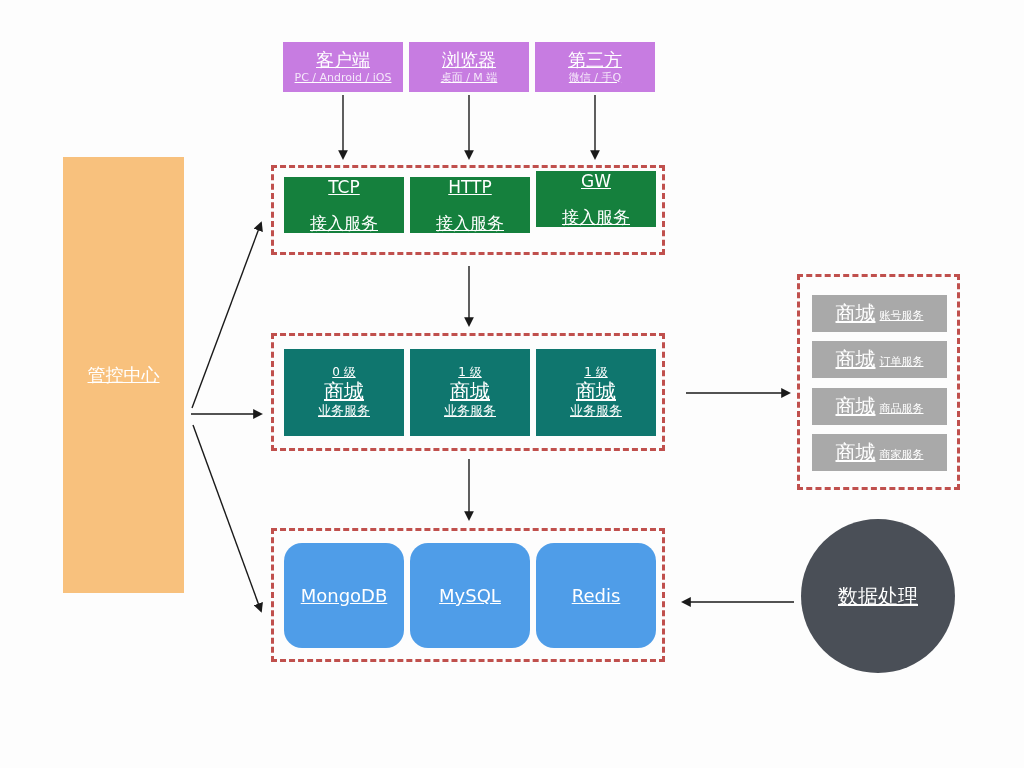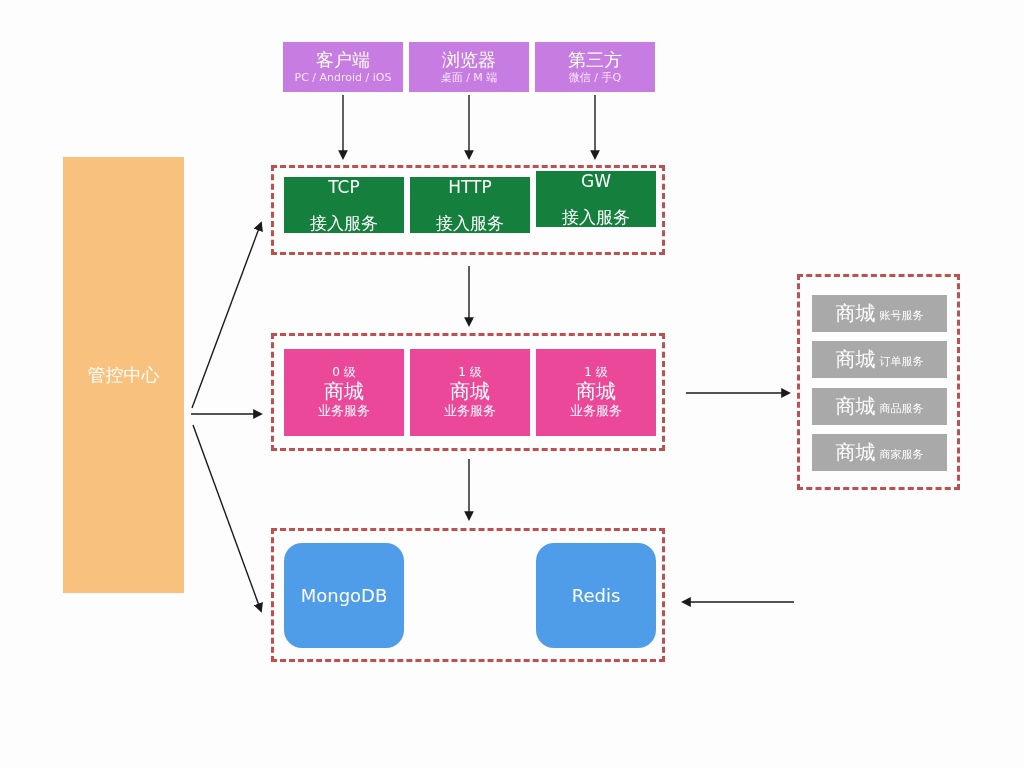--- a/index.html
+++ b/index.html
@@ -4,27 +4,27 @@
 <style>
   html,body { margin:0; padding:0; background:#fff; }
   #canvas {
     position:relative; width:1024px; height:768px; background:#fdfdfd;
     font-family:"DejaVu Sans","Liberation Sans",sans-serif; overflow:hidden;
   }
   #arrows { position:absolute; left:0; top:0; pointer-events:none; }
   .box {
     position:absolute; display:flex; flex-direction:column;
     align-items:center; justify-content:center;
-    color:#fff; text-align:center;
+    color:#fff; text-align:center;text-decoration:underline;
   }
   .purple { width:120px; height:50px; background:#c77ce1; }
   .purple .t1 { font-size:18px; line-height:1.15; }
   .purple .t2 { font-size:11px; line-height:1.2; color:rgba(255,255,255,.82); }
   .red { width:120px; height:56px; background:#15803d; font-size:17px; line-height:1.35;gap:13px; }
-  .green { width:120px; height:87px; background:#ec4899; }
+  .green { width:120px; height:87px; background:#0f766e; }
   .green .lv { font-size:12px; line-height:1.3; }
   .green .nm { font-size:20px; line-height:1.15; }
   .green .lb { font-size:13px; line-height:1.3; }
   .blue { width:120px; height:105px; background:#4f9de8; font-size:18px;border-radius:18px; }
   .grayline {
     width:135px; height:37px; background:#a9a9a9;
     flex-direction:row; align-items:center; justify-content:center;
   }
   .grayline .nm { font-size:20px; }
   .grayline .tp { font-size:11px; margin-left:4px; margin-top:4px; }
@@ -106,20 +106,23 @@
   <div class="box green" style="left:536px;top:349px">
     <div class="lv">1 级</div>
     <div class="nm">商城</div>
     <div class="lb">业务服务</div>
   </div>
 
   <div class="dashed" style="left:271px;top:528px;width:394px;height:134px"></div>
   <div class="box blue" style="left:284px;top:543px">
     <div>MongoDB</div>
   </div>
+  <div class="box blue" style="left:410px;top:543px">
+    <div>MySQL</div>
+  </div>
   <div class="box blue" style="left:536px;top:543px">
     <div>Redis</div>
   </div>
 
   <div class="dashed" style="left:797px;top:274px;width:163px;height:216px"></div>
   <div class="box grayline" style="left:812px;top:295px">
     <span class="nm">商城</span>
     <span class="tp">账号服务</span>
   </div>
   <div class="box grayline" style="left:812px;top:341px">
@@ -128,14 +131,17 @@
   </div>
   <div class="box grayline" style="left:812px;top:388px">
     <span class="nm">商城</span>
     <span class="tp">商品服务</span>
   </div>
   <div class="box grayline" style="left:812px;top:434px">
     <span class="nm">商城</span>
     <span class="tp">商家服务</span>
   </div>
 
+  <div class="box circle">
+    <div>数据处理</div>
+  </div>
 
 </div>
 
 </body></html>

